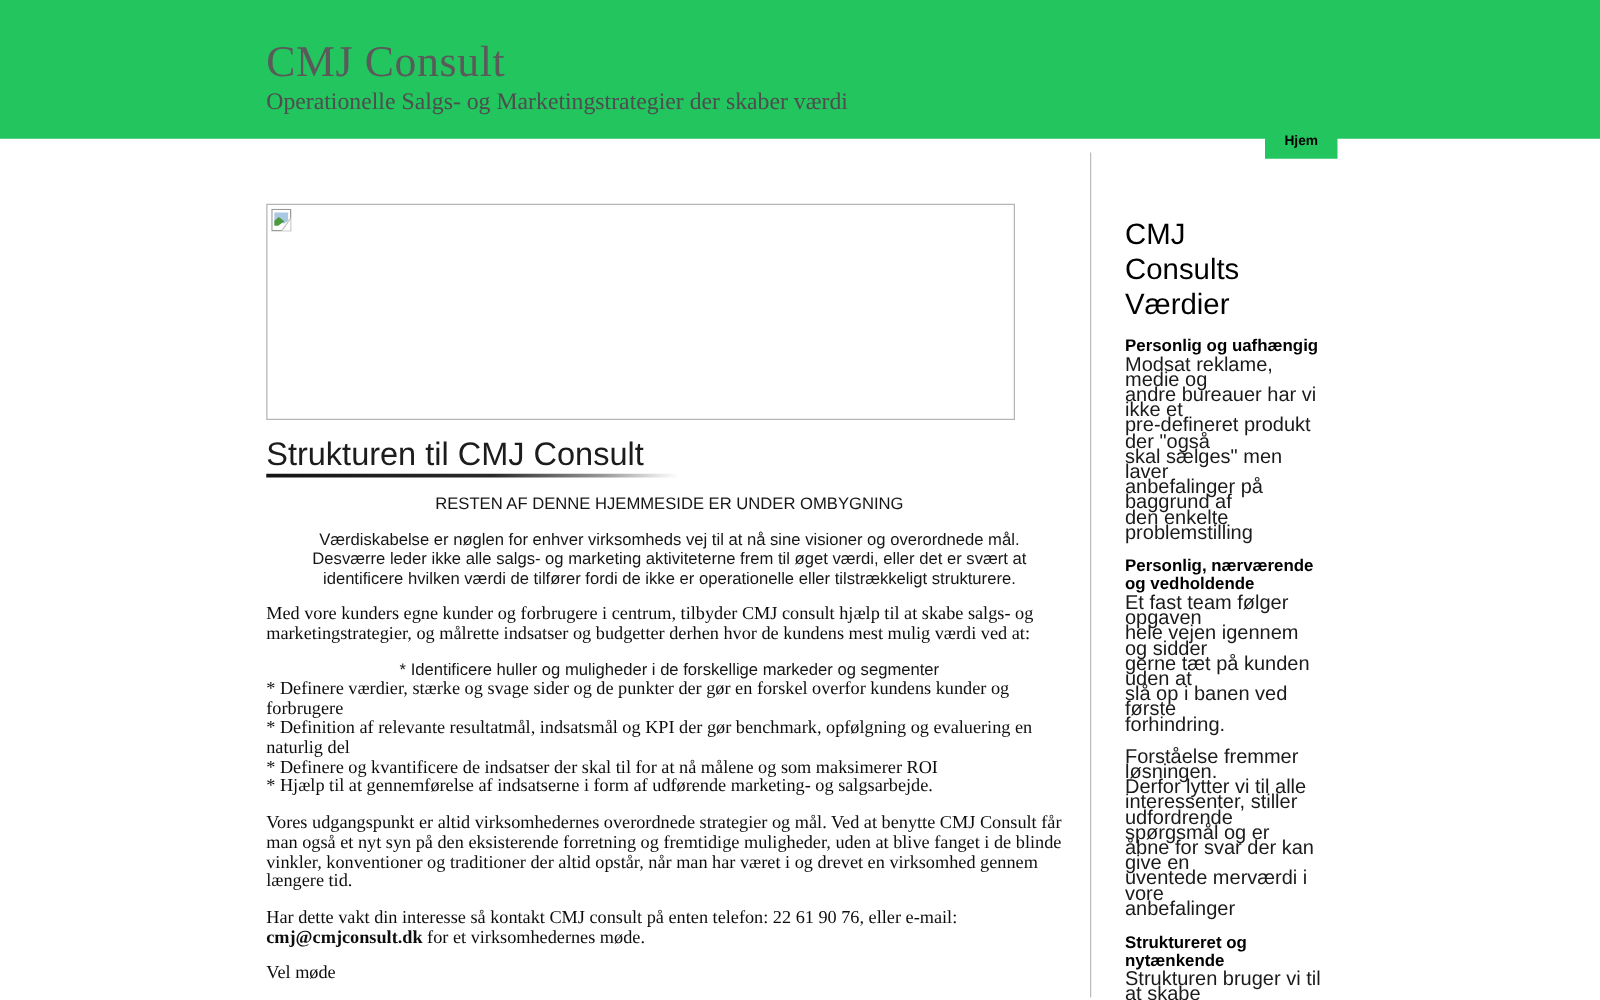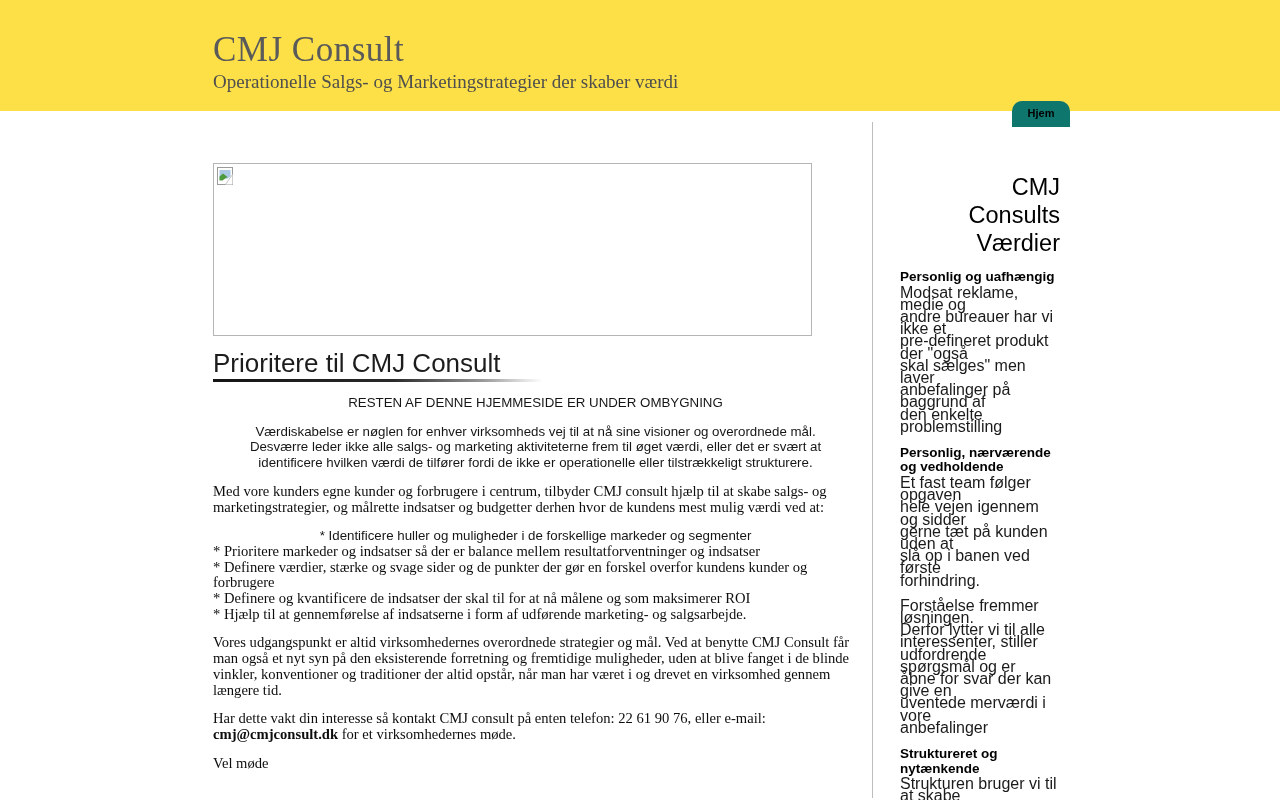--- a/index.html
+++ b/index.html
@@ -2,35 +2,35 @@
 <html><head>
 <meta charset="utf-8">
 <style>
   * { box-sizing: border-box; margin: 0; padding: 0; }
   html, body { width: 1280px; height: 800px; overflow: hidden; background: #ffffff; }
   body { font-family: "Liberation Sans", sans-serif; position: relative; }
 
   
   .site-header {
     position: absolute; left: 0; top: 0; width: 1280px; height: 111px;
-    background: #fde047;
+    background: #22c55e;
   }
   .site-title {
     position: absolute; left: 213px; top: 30px;
     font-family: "Liberation Serif", serif;
     font-size: 35px; color: #5a5a5a; letter-spacing: 0.5px;
   }
   .site-subtitle {
     position: absolute; left: 213px; top: 71px;
     font-family: "Liberation Serif", serif;
     font-size: 19px; color: #4e4e4e;
   }
   .nav-tab {
     position: absolute; left: 1012px; top: 101px; width: 58px; height: 26px;
-    background: #0f766e; border-radius: 10px 10px 0 0;
+    background: #22c55e; border-radius: 10px 10px 0 0;
     font-size: 11px; font-weight: bold; color: #000000;
     text-align: center; padding-top: 6px; cursor: pointer; z-index: 3;
   }
 
   
   .v-divider {
     position: absolute; left: 872px; top: 122px; width: 1px; height: 676px;
     background: #bdbdbd;
   }
 
@@ -59,21 +59,20 @@
   .bullet { white-space: pre-line; }
   .email { font-weight: bold; cursor: pointer; }
   .sign-line { margin-top: 0; }
   .sign-first { margin-top: 13px; }
 
   
   .sidebar { position: absolute; left: 900px; top: 173px; width: 160px; }
   .sidebar-title {
     font-size: 23.5px; line-height: 28px; font-weight: 400; color: #000000;
     white-space: pre-line;
-    text-align: right;
   }
   .sb-section { margin-top: 13px; }
   .sb-heading {
     font-size: 13.5px; line-height: 14.5px; font-weight: bold; color: #000000;
     white-space: pre-line; margin-bottom: 2px;
   }
   .sb-body {
     font-size: 16px; line-height: 12.2px; color: #1a1a1a;
     white-space: pre-line;
   }
@@ -100,37 +99,38 @@
   <div class="image-box">
     <svg width="17" height="19" viewBox="0 0 17 19">
       <rect x="0.5" y="0.5" width="15" height="17" fill="#ffffff" stroke="#9b9b9b"></rect>
       <path d="M2.5 3 h11 v6.5 l-3.5 2.5 -3 -2 -4.5 3 z" fill="#aac8e4"></path>
       <path d="M2.5 9.5 l3.5 -3 4.5 3.5 -5 3.5 -3 0 z" fill="#4c9a3d"></path>
       <path d="M15.5 7.5 L8.5 17.5 L15.5 17.5 Z" fill="#ffffff"></path>
       <path d="M15.5 7.5 L8.5 17.5" stroke="#c4c4c4" stroke-width="1" fill="none"></path>
     </svg>
   </div>
 
-  <h1 class="page-title">Prioritere til CMJ Consult</h1>
+  <h1 class="page-title">Strukturen til CMJ Consult</h1>
   <div class="heading-underline"></div>
 
   <div class="para sans notice">RESTEN AF DENNE HJEMMESIDE ER UNDER OMBYGNING</div>
 
   <div class="para sans">Værdiskabelse er nøglen for enhver virksomheds vej til at nå sine visioner og overordnede mål.
 Desværre leder ikke alle salgs- og marketing aktiviteterne frem til øget værdi, eller det er svært at
 identificere hvilken værdi de tilfører fordi de ikke er operationelle eller tilstrækkeligt strukturere.</div>
 
   <div class="para serif">Med vore kunders egne kunder og forbrugere i centrum, tilbyder CMJ consult hjælp til at skabe salgs- og
 marketingstrategier, og målrette indsatser og budgetter derhen hvor de kundens mest mulig værdi ved at:</div>
 
   <div class="bullets">
     <div class="bullet sans">* Identificere huller og muligheder i de forskellige markeder og segmenter</div>
-    <div class="bullet serif">* Prioritere markeder og indsatser så der er balance mellem resultatforventninger og indsatser</div>
     <div class="bullet serif">* Definere værdier, stærke og svage sider og de punkter der gør en forskel overfor kundens kunder og
 forbrugere</div>
+    <div class="bullet serif">* Definition af relevante resultatmål, indsatsmål og KPI der gør benchmark, opfølgning og evaluering en
+naturlig del</div>
     <div class="bullet serif">* Definere og kvantificere de indsatser der skal til for at nå målene og som maksimerer ROI</div>
     <div class="bullet serif">* Hjælp til at gennemførelse af indsatserne i form af udførende marketing- og salgsarbejde.</div>
   </div>
 
   <div class="para serif">Vores udgangspunkt er altid virksomhedernes overordnede strategier og mål. Ved at benytte CMJ Consult får
 man også et nyt syn på den eksisterende forretning og fremtidige muligheder, uden at blive fanget i de blinde
 vinkler, konventioner og traditioner der altid opstår, når man har været i og drevet en virksomhed gennem
 længere tid.</div>
 
   <div class="para serif"><span>Har dette vakt din interesse så kontakt CMJ consult på enten telefon: 22 61 90 76, eller e-mail:

